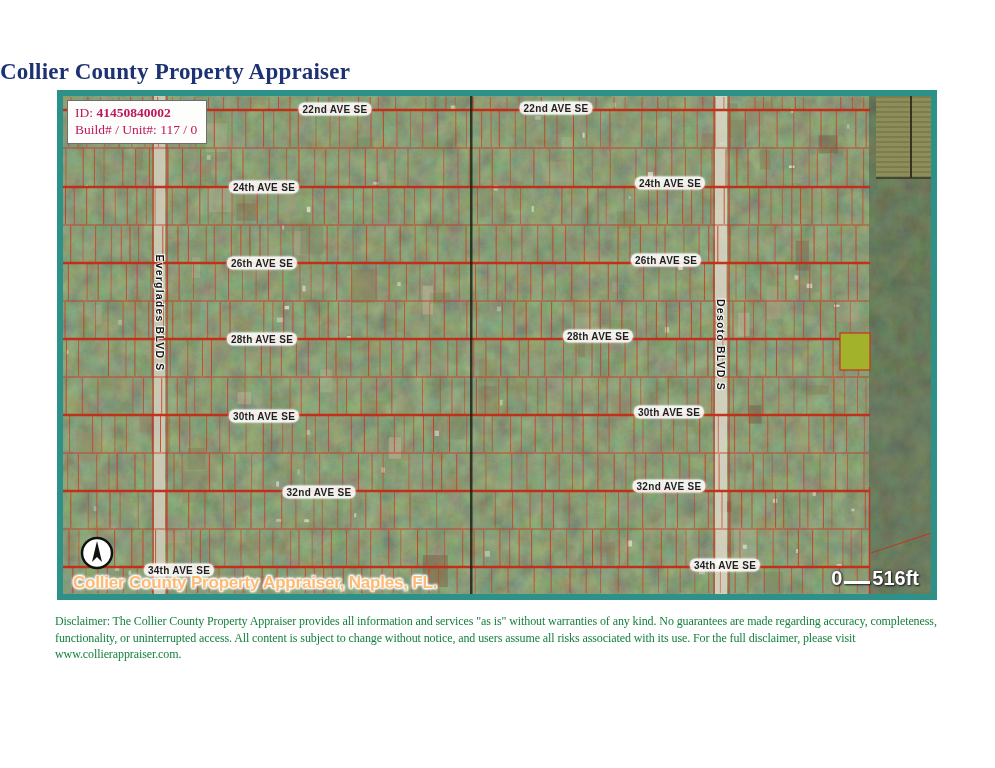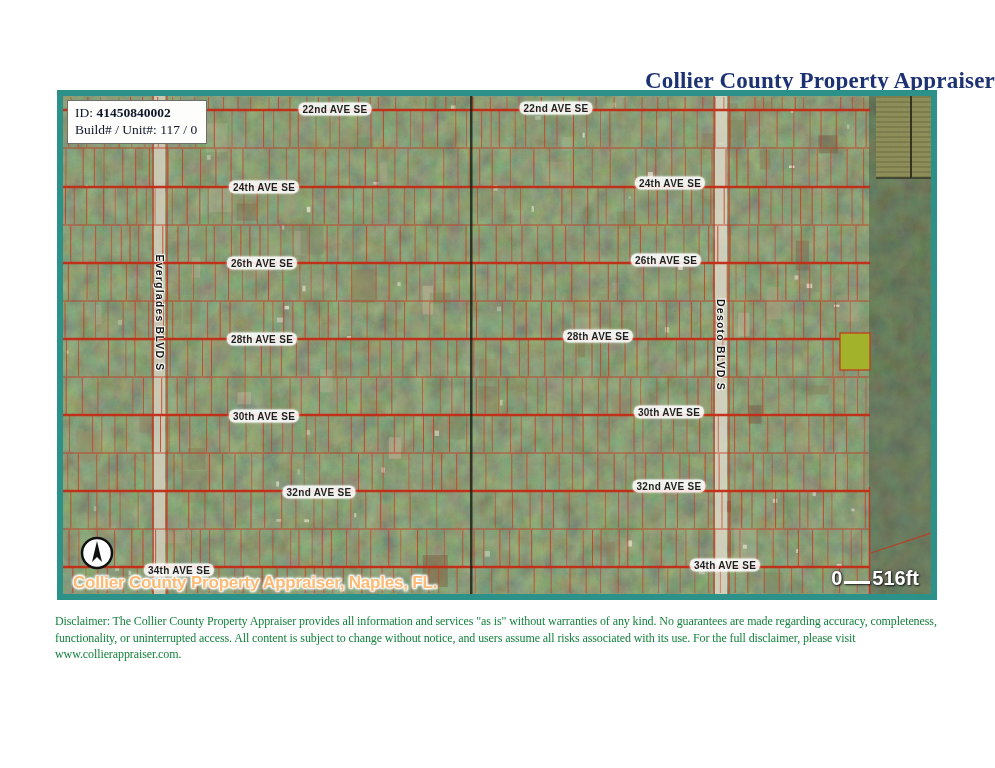--- a/index.html
+++ b/index.html
@@ -1,28 +1,28 @@
 <!DOCTYPE html>
 <html><head>
 <meta charset="utf-8">
 <style>
   html,body{margin:0;padding:0}
   body{width:995px;height:768px;background:#ffffff;position:relative;overflow:hidden;
        font-family:"Liberation Sans",sans-serif;}
 
-  .page-title{position:absolute;top:68px;left:0;width:100%;text-align:right;
+  .page-title{position:absolute;top:59px;left:0;width:100%;text-align:left;
     font-family:"Liberation Serif",serif;font-weight:bold;font-size:23px;color:#1d3272;letter-spacing:.2px}
 
   .map-frame{position:absolute;left:57px;top:90px;width:868px;height:498px;
     border:6px solid #2b9189;background:#41503a}
   .map-inner{position:relative;width:868px;height:498px;overflow:hidden}
   #map-svg{position:absolute;left:0;top:0}
 
   .info-box{position:absolute;left:4px;top:4px;background:#fdfdfb;border:1px solid #6e6e6e;
-    padding:3px 9px 5px 7px;font-family:"Liberation Serif",serif;font-size:13.5px;color:#0f172a;
+    padding:3px 9px 5px 7px;font-family:"Liberation Serif",serif;font-size:13.5px;color:#be185d;
     line-height:17px;white-space:nowrap}
   .info-box b{font-weight:bold}
 
   .ave-label{position:absolute;transform:translate(-50%,-50%);
     background:rgba(255,255,255,.88);color:#1f1f1f;font-size:10px;font-weight:bold;
     padding:1px 4px;border-radius:6px;white-space:nowrap;letter-spacing:.3px;
     box-shadow:0 0 2px rgba(255,255,255,.9)}
 
   .blvd-label{position:absolute;transform:translate(-50%,-50%) rotate(90deg);
     color:#151515;font-size:10.5px;font-weight:bold;white-space:nowrap;letter-spacing:1.2px;

